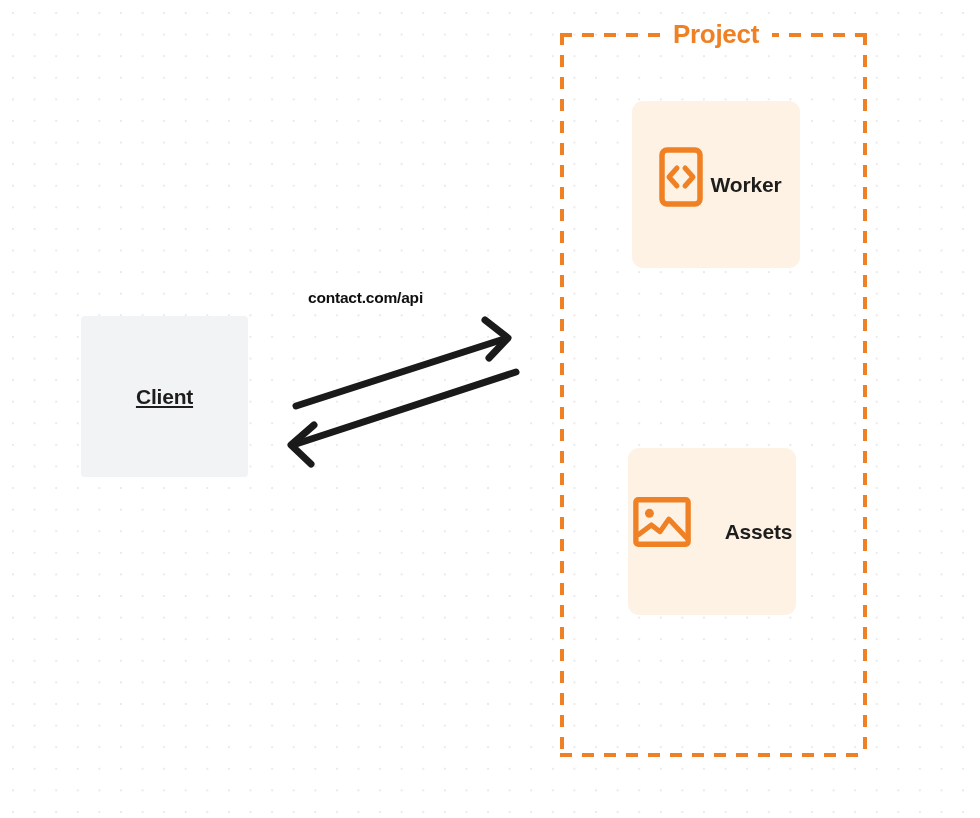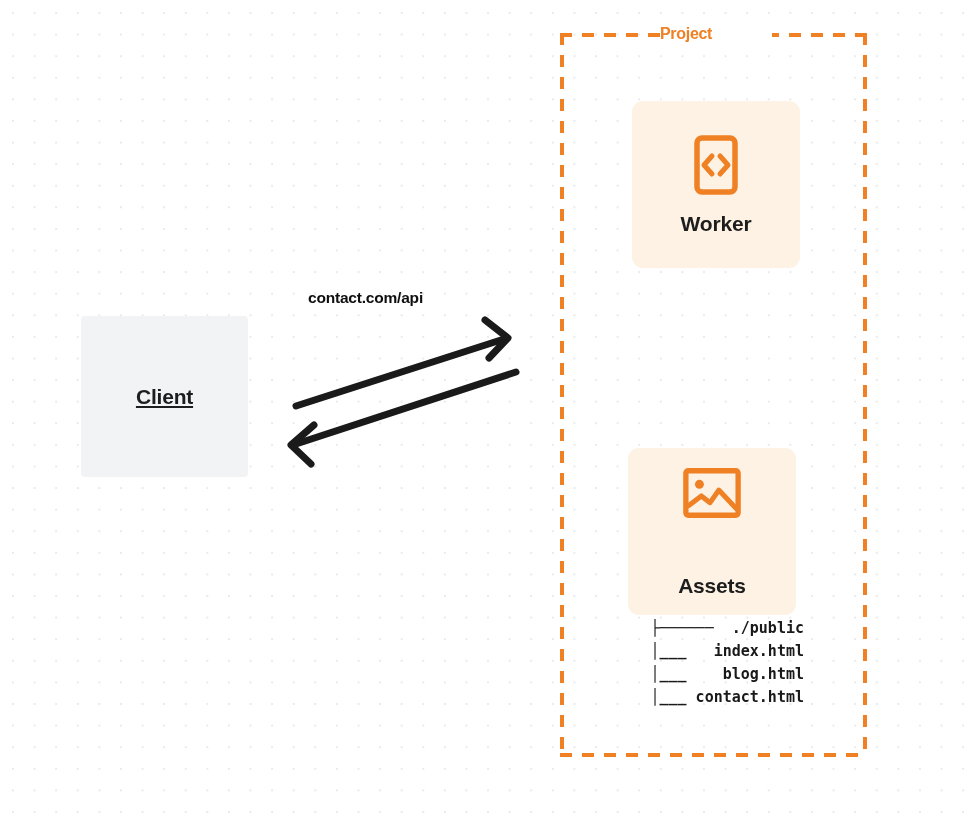--- a/index.html
+++ b/index.html
@@ -92,37 +92,38 @@
   #edge-top-right { left: 207px;top: 0;   width: 100px; }
   #edge-bottom    { left: 0;    top: 720px; width: 307px; }
   #edge-left      { left: 0;    top: 0;   height: 724px; }
   #edge-right     { left: 303px;top: 0;   height: 724px; }
 
   #project-title {
     position: absolute;
     left: 100px;
     top: -16px;
     width: 112px;
-    font-size: 16px;
+    text-align: center;
+    font-size: 26px;
     font-weight: bold;
     color: #ef8024;
     background-color: #ffffff;
     letter-spacing: -0.3px;
     line-height: 34px;
   }
 
   
   .service-card {
     position: absolute;
     width: 168px;
     height: 167px;
     background-color: #fdf2e4;
     border-radius: 11px;
     display: flex;
-    flex-direction: column;
+    flex-direction: row;
     align-items: center;
     justify-content: center;
   }
   #worker-card { left: 632px; top: 101px; }
   #assets-card { left: 628px; top: 448px; gap: 33px; }
 
   .service-icon {
     width: 60px;
     height: 62px;
     margin-bottom: 16px;
@@ -205,20 +206,14 @@
 
   <div class="service-card" id="assets-card">
     <svg class="service-icon" viewBox="0 0 62 56" xmlns="http://www.w3.org/2000/svg">
       <rect x="4" y="5" width="54" height="46" rx="2.5" ry="2.5" fill="none" stroke="#ef8024" stroke-width="5.5"></rect>
       <circle cx="18" cy="19" r="4.6" fill="#ef8024"></circle>
       <polyline points="7,41 20,31 29,38 38,25 56,44" fill="none" stroke="#ef8024" stroke-width="5.2" stroke-linecap="round" stroke-linejoin="round"></polyline>
     </svg>
     <span class="service-label">Assets</span>
   </div>
 
-  <div id="file-tree">
-    <span class="tree-row">├──────  ./public</span>
-    <span class="tree-row">  │___   index.html</span>
-    <span class="tree-row">  │___    blog.html</span>
-    <span class="tree-row">  │___ contact.html</span>
-  </div>
 
 </div>
 
 </body></html>

